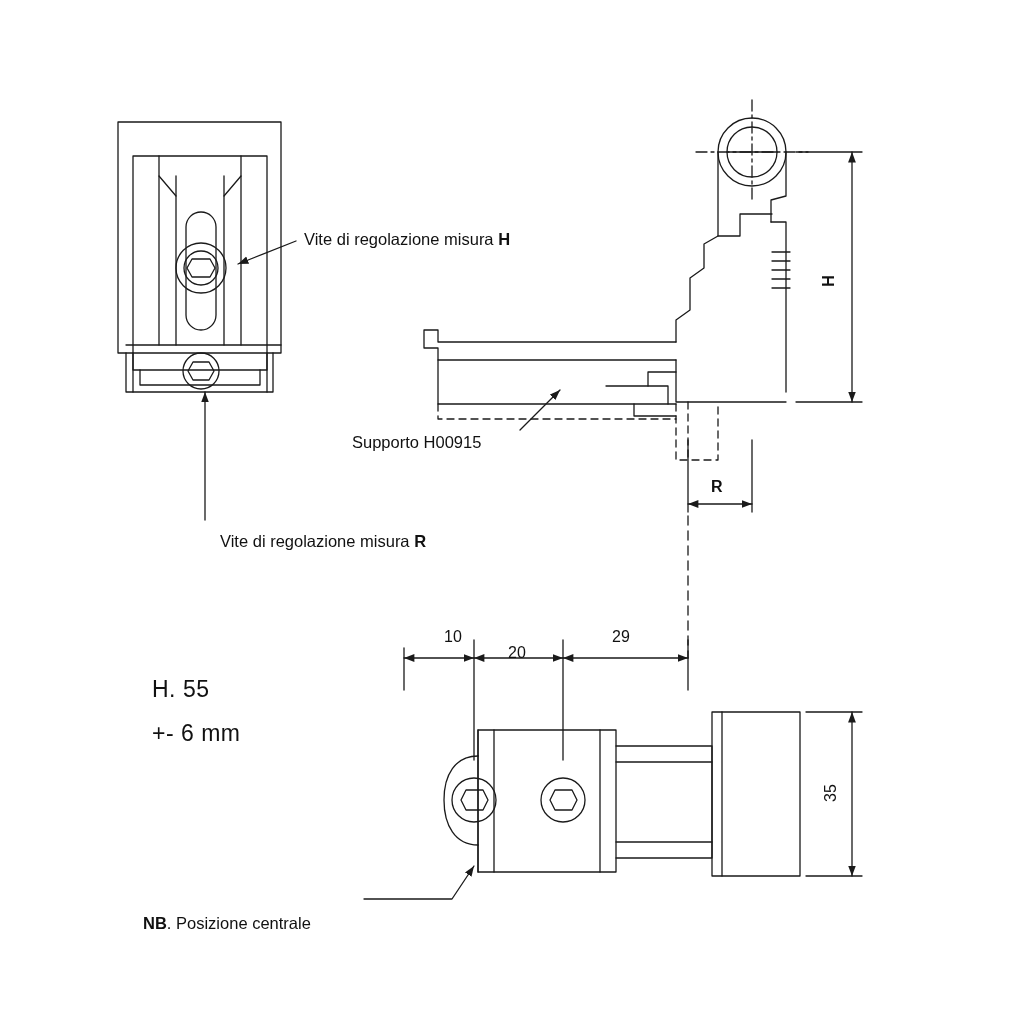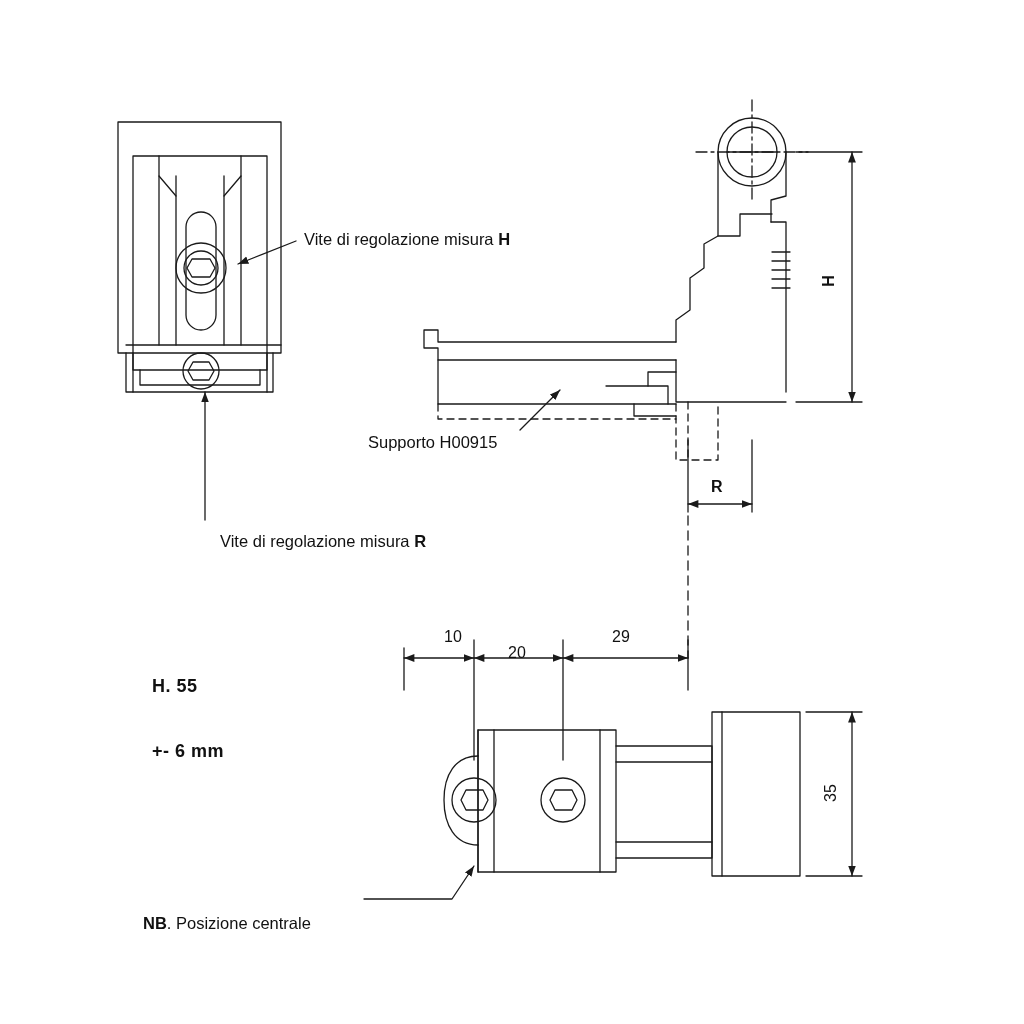--- a/index.html
+++ b/index.html
@@ -29,21 +29,21 @@
   }
   .lbl {
     position: absolute;
     white-space: nowrap;
     font-family: "Liberation Sans", sans-serif;
     color: #111111;
   }
   .lbl-callout { font-size: 16.5px; }
   .lbl-dim { font-size: 16px; }
   .lbl-bold { font-weight: bold; }
-  .lbl-h55 { font-size: 18px; font-weight: bold; letter-spacing: .5px; }
+  .lbl-h55 { font-size: 23px; font-weight: normal; letter-spacing: .5px; }
   .lbl-nb { font-size: 16.5px; margin-top: 24px; }
   .rot90 {
     transform: rotate(-90deg);
     transform-origin: center center;
   }
 </style>
 </head>
 <body>
 
 <div id="diagram-root">
@@ -201,28 +201,28 @@
   </svg>
 
   <div class="lbl lbl-callout" style="left:304px; top:230px;">
     <span>Vite di regolazione misura </span><span class="lbl-bold">H</span>
   </div>
 
   <div class="lbl lbl-callout" style="left:220px; top:532px;">
     <span>Vite di regolazione misura </span><span class="lbl-bold">R</span>
   </div>
 
-  <div class="lbl lbl-callout" style="left:368px; top:433px;">Supporto H00915</div>
+  <div class="lbl lbl-callout" style="left:352px; top:433px;">Supporto H00915</div>
 
   <div class="lbl lbl-nb" style="left:143px; top:890px;">
     <span class="lbl-bold">NB</span><span>. Posizione centrale</span>
   </div>
 
   <div class="lbl lbl-h55" style="left:152px; top:676px;">H. 55</div>
-  <div class="lbl lbl-h55" style="left:152px; top:741px;text-align:right;">+- 6 mm</div>
+  <div class="lbl lbl-h55" style="left:152px; top:720px;text-align:right;">+- 6 mm</div>
 
   <div class="lbl lbl-dim lbl-bold rot90" style="left:818px; top:272px; width:22px; text-align:center;">H</div>
 
   <div class="lbl lbl-dim lbl-bold" style="left:711px; top:478px;">R</div>
 
   <div class="lbl lbl-dim" style="left:432px; top:628px;margin-left:12px;">10</div>
   <div class="lbl lbl-dim" style="left:508px; top:628px;margin-top:16px;">20</div>
   <div class="lbl lbl-dim" style="left:612px; top:628px;">29</div>
 
   <div class="lbl lbl-dim rot90" style="left:818px; top:784px; width:26px; text-align:center;">35</div>

